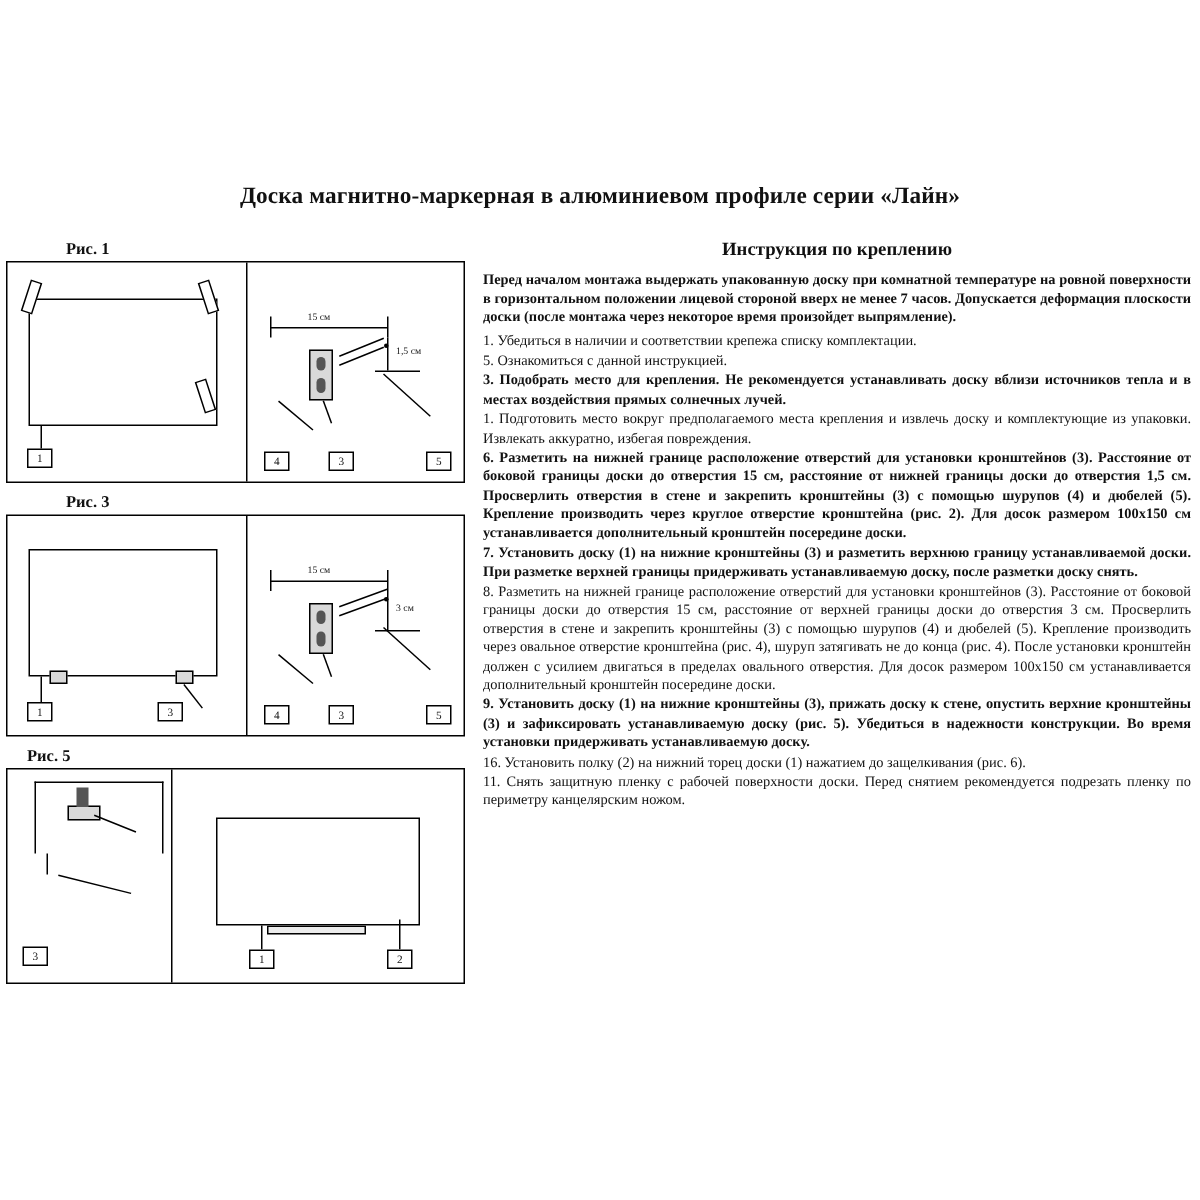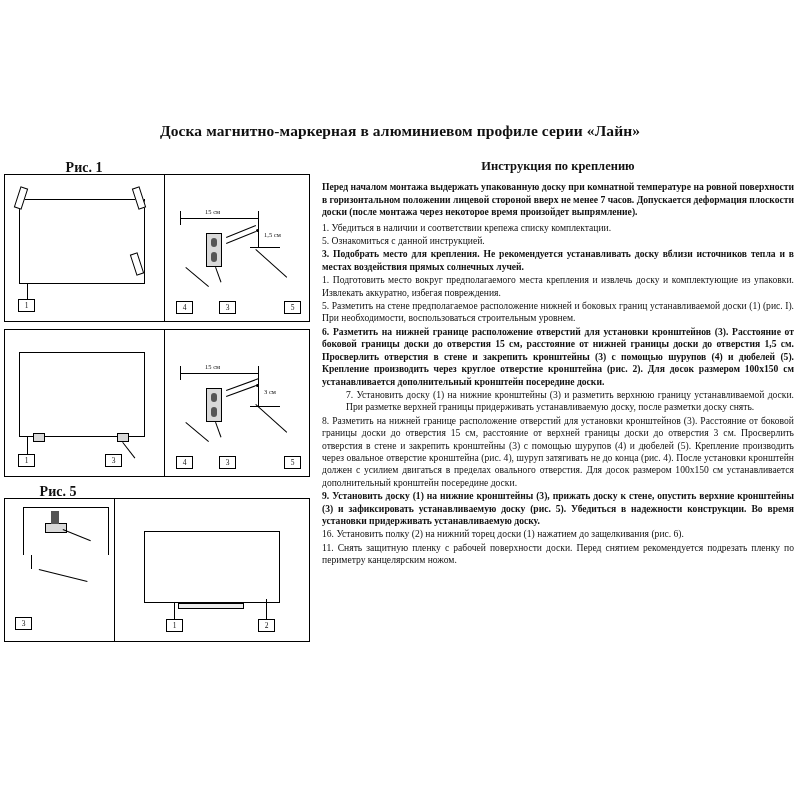--- a/index.html
+++ b/index.html
@@ -35,23 +35,22 @@
     position: absolute;
     left: 4px;
     top: 160px;
     width: 310px;
   }
   .fig-block {
     position: relative;
     margin-bottom: 7px;
   }
   .fig-caption {
-    font-size: 14px;
+    font-size: 11px;
     font-weight: bold;
-    text-align: center;
   }
   .fig-frame {
     position: relative;
     border: 1px solid #000;
     box-sizing: border-box;
     background: #fff;
   }
   .fig-half {
     position: absolute;
     top: 0;
@@ -207,20 +206,24 @@
           <div class="lead" style="left:50px;top:92px;width:16px;transform:rotate(70deg);"></div>
           <div class="lead" style="left:90px;top:74px;width:42px;transform:rotate(42deg);"></div>
           <div class="num-box" style="left:10px;top:126px;">4</div>
           <div class="num-box" style="left:53px;top:126px;">3</div>
           <div class="num-box" style="left:118px;top:126px;">5</div>
         </div>
       </div>
     </div>
 
     <div class="fig-block">
+      <div style="position:relative;height:14px;">
+        <div class="fig-caption" style="position:absolute;left:40px;top:0;width:80px;">Рис. 3</div>
+        <div class="fig-caption" style="position:absolute;left:180px;top:24px;width:80px;">Рис. 4</div>
+      </div>
       <div class="fig-frame" style="height:148px;width:306px;">
 
         <div class="fig-half" style="left:0;width:160px;border-right:1px solid #000;">
           <div class="board-rect" style="left:14px;top:22px;width:126px;height:85px;"></div>
           <div class="bracket" style="left:28px;top:103px;width:12px;height:9px;"></div>
           <div class="bracket" style="left:112px;top:103px;width:12px;height:9px;"></div>
           <div class="vlead" style="left:22px;top:107px;height:18px;"></div>
           <div class="lead" style="left:118px;top:112px;width:20px;transform:rotate(52deg);"></div>
           <div class="num-box" style="left:13px;top:124px;">1</div>
           <div class="num-box" style="left:100px;top:124px;">3</div>
@@ -280,22 +283,21 @@
 
   </div>
 
   <div class="instructions">
     <div class="instr-title">Инструкция по креплению</div>
     <div class="intro">Перед началом монтажа выдержать упакованную доску при комнатной температуре на ровной поверхности в горизонтальном положении лицевой стороной вверх не менее 7 часов. Допускается деформация плоскости доски (после монтажа через некоторое время произойдет выпрямление).</div>
     <div class="step">1. Убедиться в наличии и соответствии крепежа списку комплектации.</div>
     <div class="step">5. Ознакомиться с данной инструкцией.</div>
     <div class="step" style="font-weight: 600;">3. Подобрать место для крепления. Не рекомендуется устанавливать доску вблизи источников тепла и в местах воздействия прямых солнечных лучей.</div>
     <div class="step">1. Подготовить место вокруг предполагаемого места крепления и извлечь доску и комплектующие из упаковки. Извлекать аккуратно, избегая повреждения.</div>
-    <div class="step">5. Разметить на стене предполагаемое расположение нижней и боковых границ устанавливаемой доски (1) (рис. I). При необходимости, воспользоваться строительным уровнем.</div>
     <div class="step" style="font-weight: 600;">6. Разметить на нижней границе расположение отверстий для установки кронштейнов (3). Расстояние от боковой границы доски до отверстия 15 см, расстояние от нижней границы доски до отверстия 1,5 см. Просверлить отверстия в стене и закрепить кронштейны (3) с помощью шурупов (4) и дюбелей (5). Крепление производить через круглое отверстие кронштейна (рис. 2). Для досок размером 100х150 см устанавливается дополнительный кронштейн посередине доски.</div>
-    <div class="step" style="font-weight: 400; margin-left: 24px;">7. Установить доску (1) на нижние кронштейны (3) и разметить верхнюю границу устанавливаемой доски. При разметке верхней границы придерживать устанавливаемую доску, после разметки доску снять.</div>
+    <div class="step" style="font-weight: 700;">7. Установить доску (1) на нижние кронштейны (3) и разметить верхнюю границу устанавливаемой доски. При разметке верхней границы придерживать устанавливаемую доску, после разметки доску снять.</div>
     <div class="step">8. Разметить на нижней границе расположение отверстий для установки кронштейнов (3). Расстояние от боковой границы доски до отверстия 15 см, расстояние от верхней границы доски до отверстия 3 см. Просверлить отверстия в стене и закрепить кронштейны (3) с помощью шурупов (4) и дюбелей (5). Крепление производить через овальное отверстие кронштейна (рис. 4), шуруп затягивать не до конца (рис. 4). После установки кронштейн должен с усилием двигаться в пределах овального отверстия. Для досок размером 100х150 см устанавливается дополнительный кронштейн посередине доски.</div>
     <div class="step" style="font-weight: 600;">9. Установить доску (1) на нижние кронштейны (3), прижать доску к стене, опустить верхние кронштейны (3) и зафиксировать устанавливаемую доску (рис. 5). Убедиться в надежности конструкции. Во время установки придерживать устанавливаемую доску.</div>
     <div class="step">16. Установить полку (2) на нижний торец доски (1) нажатием до защелкивания (рис. 6).</div>
     <div class="step">11. Снять защитную пленку с рабочей поверхности доски. Перед снятием рекомендуется подрезать пленку по периметру канцелярским ножом.</div>
   </div>
 
 </div>
 
 </body></html>

